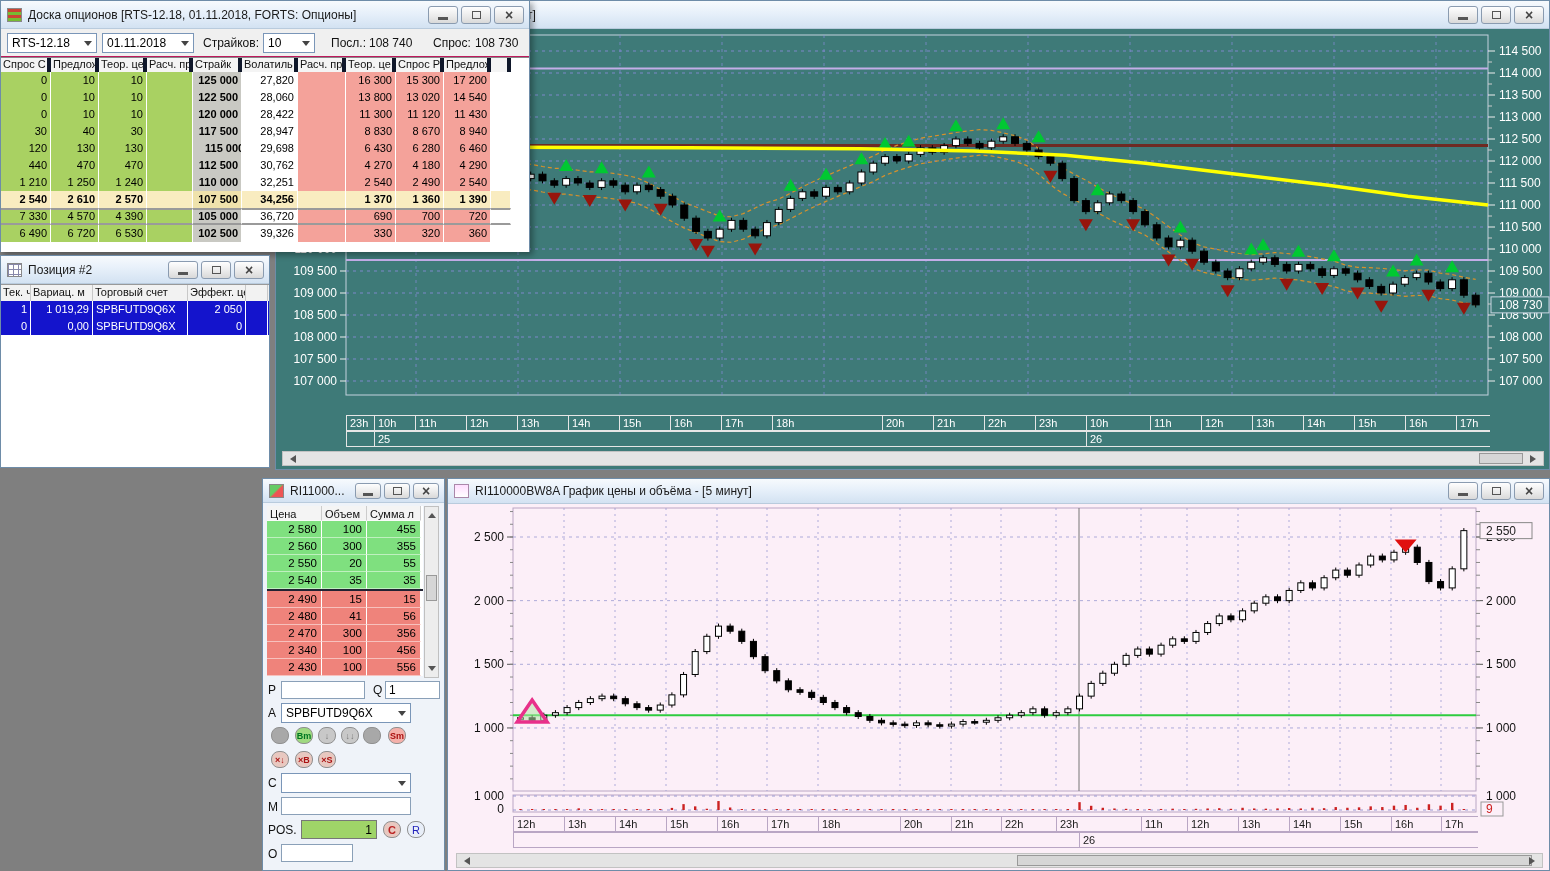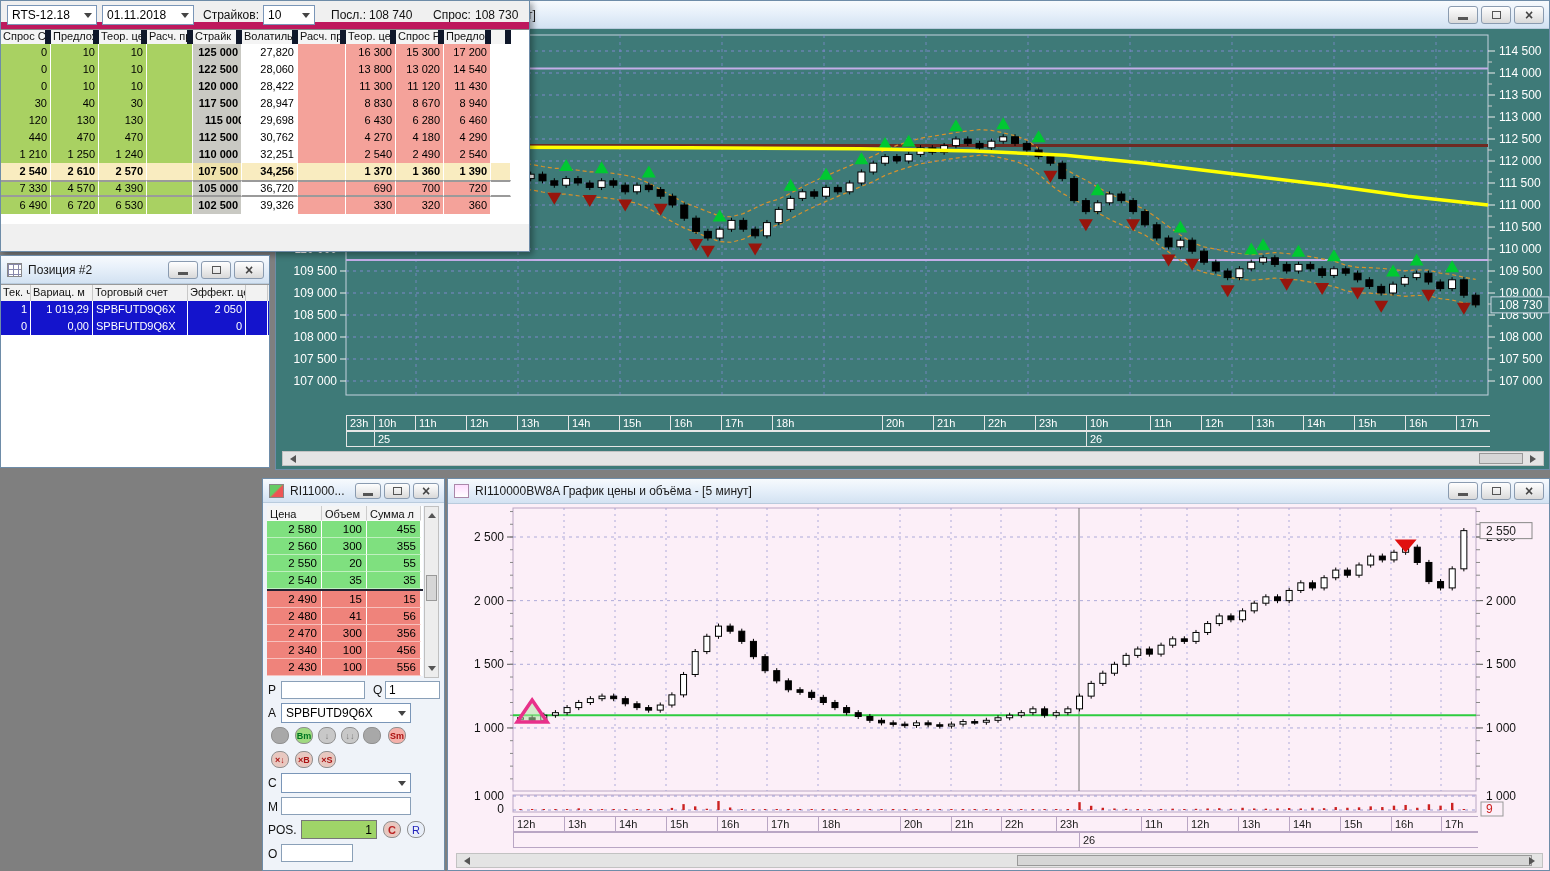--- a/index.html
+++ b/index.html
@@ -19,21 +19,21 @@
 .icon-grid{background:linear-gradient(#FFF,#FFF) ,#FFF;background-image:linear-gradient(#88A 1px,transparent 1px),linear-gradient(90deg,#88A 1px,transparent 1px);background-size:5px 5px;}
 .icon-book{background:linear-gradient(135deg,#6C6 0 45%,#E55 55%);}
 .icon-chart{background:linear-gradient(#FDF,#FFF);border-color:#A8A;}
 .combo{background:#FFF;border:1px solid #7A96B8;height:20px;display:flex;align-items:center;font-size:12px;padding:0 4px;position:absolute;}
 .combo .arr{margin-left:auto;width:0;height:0;border:4px solid transparent;border-top:5px solid #444;margin-top:5px;}
 .inp{position:absolute;background:#FFF;border:1px solid #8AA0B8;height:18px;font-size:12px;padding:0 3px;}
 .lbl{position:absolute;font-size:12px;color:#111;}
 .orow{display:flex;height:17px;}
 .ohead{height:14px;}
 .ocell{font-size:11px;line-height:16px;text-align:right;padding-right:3px;overflow:hidden;white-space:nowrap;border-right:1px solid #FFF;flex:none;}
-.hcell{background:#F4F4F4;text-align:left;padding-left:2px;border-right:6px solid #0f172a;font-size:11px;color:#111;line-height:13px;}
+.hcell{background:#F4F4F4;text-align:left;padding-left:2px;border-right:4px solid #0f172a;font-size:11px;color:#111;line-height:13px;}
 .call{background:#A9D162;}
 .strike{background:#C9C9C3;font-weight:bold;}
 .vol{background:#FFF;}
 .put{background:#F4A29A;}
 .fillc{background:#FFF;}
 .yellow .ocell{background:#F9ECC0;font-weight:bold;}
 .yellow .strike{background:#EFE2AC;}
 .yellow .vol{background:#F9ECC0;}
 .sel .ocell{border-top:2px solid #9A9A9A;border-bottom:2px solid #9A9A9A;line-height:12px;}
 .prow{display:flex;height:17px;background:#1414CC;}
@@ -466,21 +466,36 @@
       </div>
     </div>
   <div class="scroll" style="left:6px;top:450px;width:1262px;height:15px;">
     <span class="sarr l" style="left:3px;"></span>
     <div class="thumb" style="left:1196px;width:44px;"></div>
     <span class="sarr r" style="right:3px;"></span>
   </div>
 </div>
 
 <div class="win" id="win-options" style="left:0;top:0;width:530px;height:252px;z-index:40;box-shadow:3px 3px 6px rgba(0,0,0,.35);">
-  <div style="position:relative;height:28px;background:#F0F0F0;border-bottom:7px solid #be185d;">
+  <div class="titlebar">
+    <span class="wicon icon-opt"></span>
+    <span class="ttext">Доска опционов [RTS-12.18, 01.11.2018, FORTS: Опционы]</span>
+    <span class="tbtns">
+      <span class="tbtn">
+          <span class="glyph-min"></span>
+        </span>
+      <span class="tbtn">
+          <span class="glyph-max"></span>
+        </span>
+      <span class="tbtn">
+          <span class="glyph-close"></span>
+        </span>
+    </span>
+  </div>
+  <div style="position:relative;height:28px;background:#F0F0F0;border-bottom:1px solid #be185d;">
     <div class="combo" style="left:6px;top:4px;width:90px;">
         <span>RTS-12.18</span>
         <span class="arr"></span>
       </div>
     <div class="combo" style="left:101px;top:4px;width:92px;">
         <span>01.11.2018</span>
         <span class="arr"></span>
       </div>
     <span class="lbl" style="left:202px;top:7px;">Страйков:</span>
     <div class="combo" style="left:262px;top:4px;width:52px;">

